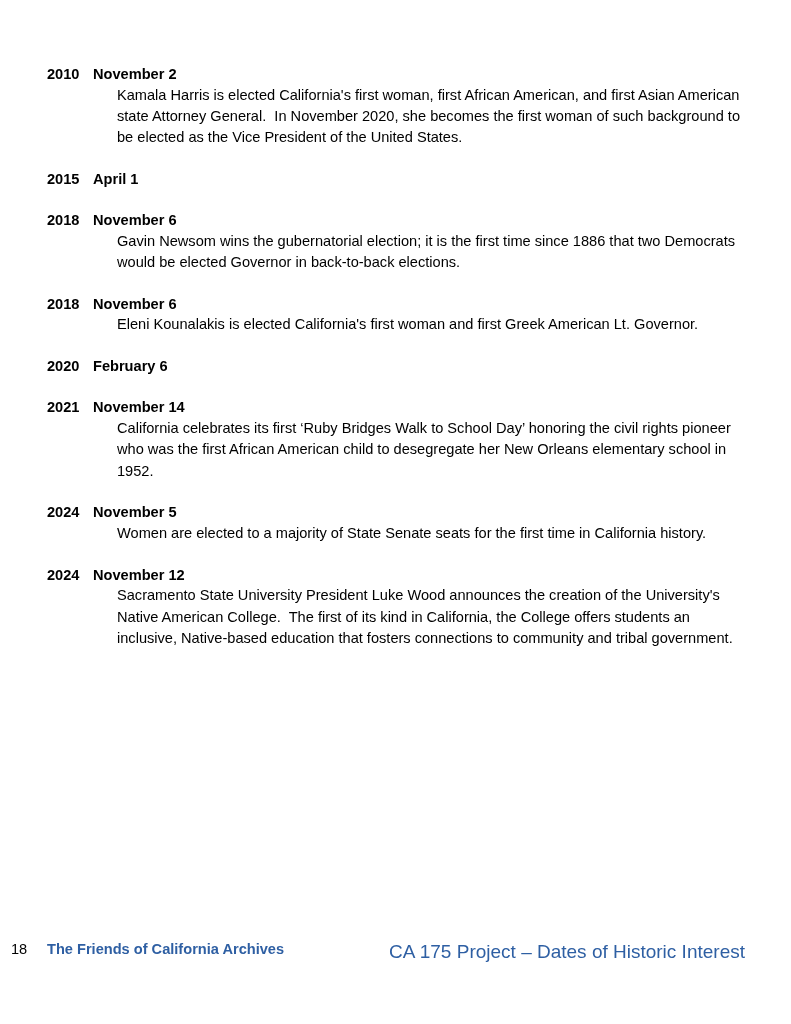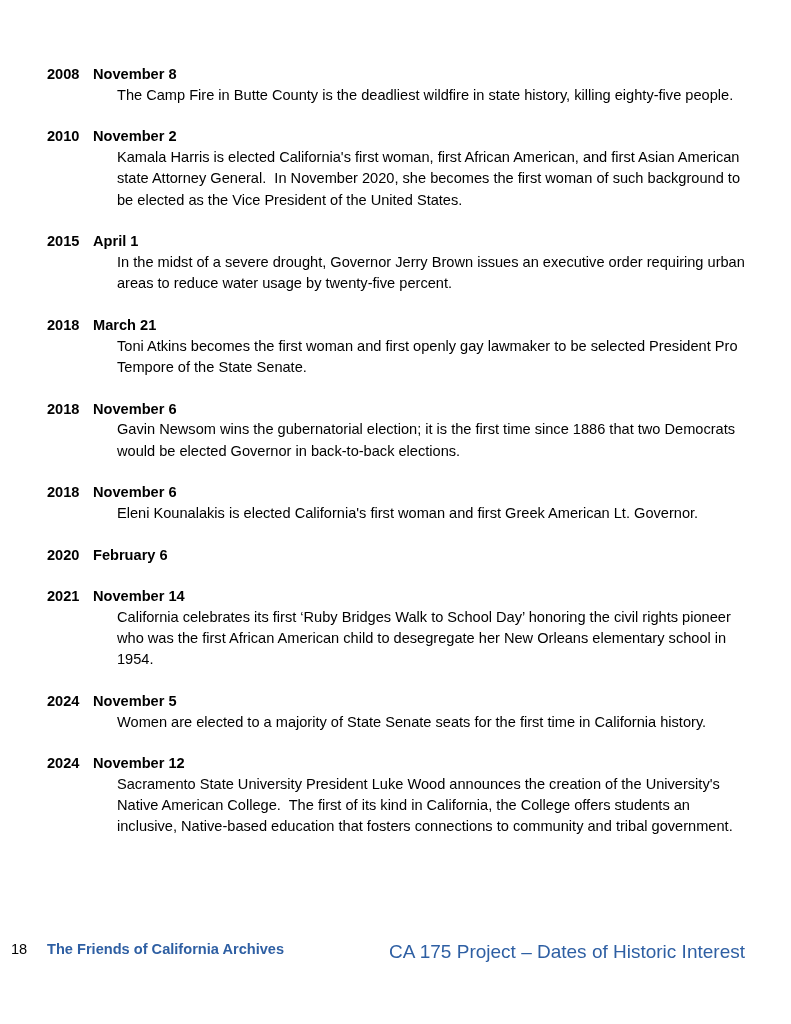--- a/index.html
+++ b/index.html
@@ -96,47 +96,34 @@
     white-space: nowrap;
   }
 </style>
 </head>
 <body>
 
 <div class="page">
 
   <div class="content">
 
-    <div class="entry">
-      <div class="entry-head">
-        <span class="entry-year">2008</span><span class="entry-date">November 8</span>
-      </div>
-      <p class="entry-body">The Camp Fire in Butte County is the deadliest wildfire in state history, killing eighty-five people.</p>
-    </div>
 
     <div class="entry">
       <div class="entry-head">
         <span class="entry-year">2010</span><span class="entry-date">November 2</span>
       </div>
       <p class="entry-body">Kamala Harris is elected California's first woman, first African American, and first Asian American state Attorney General.  In November 2020, she becomes the first woman of such background to be elected as the Vice President of the United States.</p>
     </div>
 
     <div class="entry">
       <div class="entry-head">
         <span class="entry-year">2015</span><span class="entry-date">April 1</span>
       </div>
-      <p class="entry-body">In the midst of a severe drought, Governor Jerry Brown issues an executive order requiring urban areas to reduce water usage by twenty-five percent.</p>
     </div>
 
-    <div class="entry">
-      <div class="entry-head">
-        <span class="entry-year">2018</span><span class="entry-date">March 21</span>
-      </div>
-      <p class="entry-body">Toni Atkins becomes the first woman and first openly gay lawmaker to be selected President Pro Tempore of the State Senate.</p>
-    </div>
 
     <div class="entry">
       <div class="entry-head">
         <span class="entry-year">2018</span><span class="entry-date">November 6</span>
       </div>
       <p class="entry-body">Gavin Newsom wins the gubernatorial election; it is the first time since 1886 that two Democrats would be elected Governor in back-to-back elections.</p>
     </div>
 
     <div class="entry">
       <div class="entry-head">
@@ -148,21 +135,21 @@
     <div class="entry">
       <div class="entry-head">
         <span class="entry-year">2020</span><span class="entry-date">February 6</span>
       </div>
     </div>
 
     <div class="entry">
       <div class="entry-head">
         <span class="entry-year">2021</span><span class="entry-date">November 14</span>
       </div>
-      <p class="entry-body">California celebrates its first ‘Ruby Bridges Walk to School Day’ honoring the civil rights pioneer who was the first African American child to desegregate her New Orleans elementary school in 1954.</p>
+      <p class="entry-body">California celebrates its first ‘Ruby Bridges Walk to School Day’ honoring the civil rights pioneer who was the first African American child to desegregate her New Orleans elementary school in 1952.</p>
     </div>
 
     <div class="entry">
       <div class="entry-head">
         <span class="entry-year">2024</span><span class="entry-date">November 5</span>
       </div>
       <p class="entry-body">Women are elected to a majority of State Senate seats for the first time in California history.</p>
     </div>
 
     <div class="entry">

